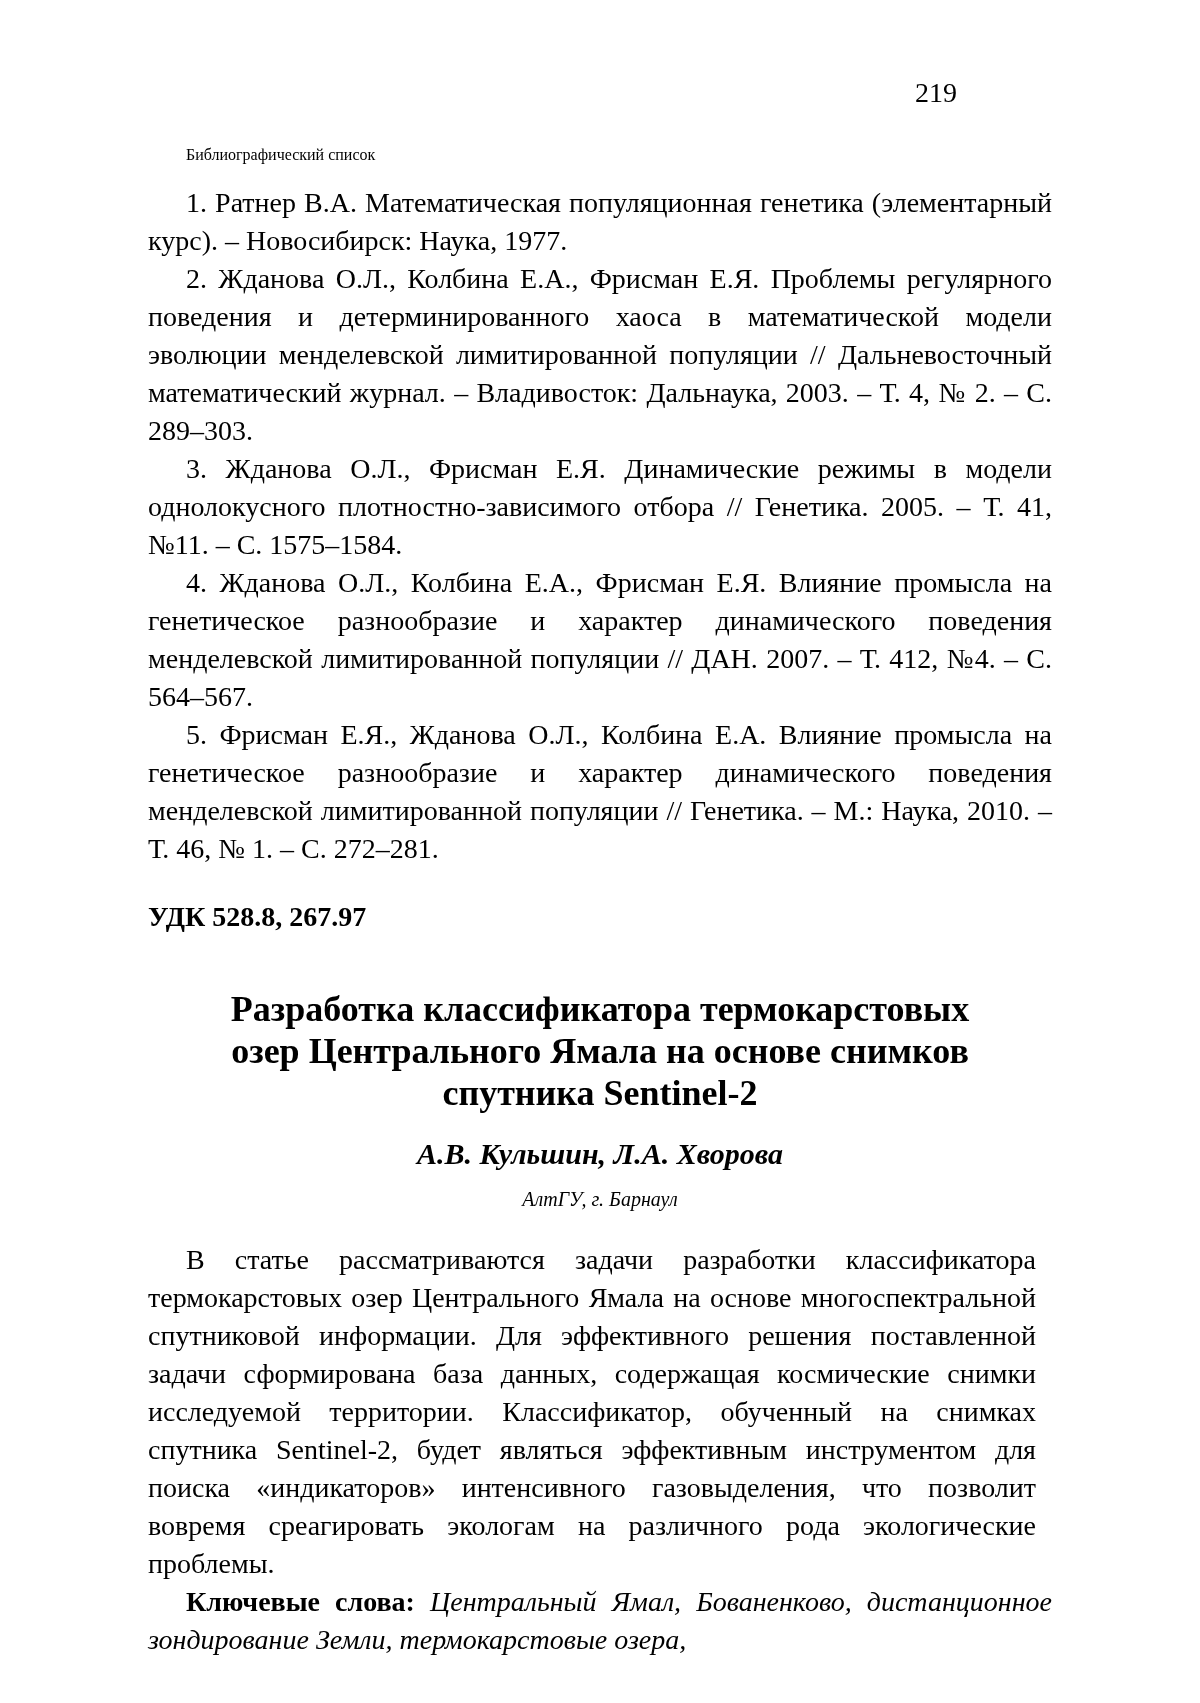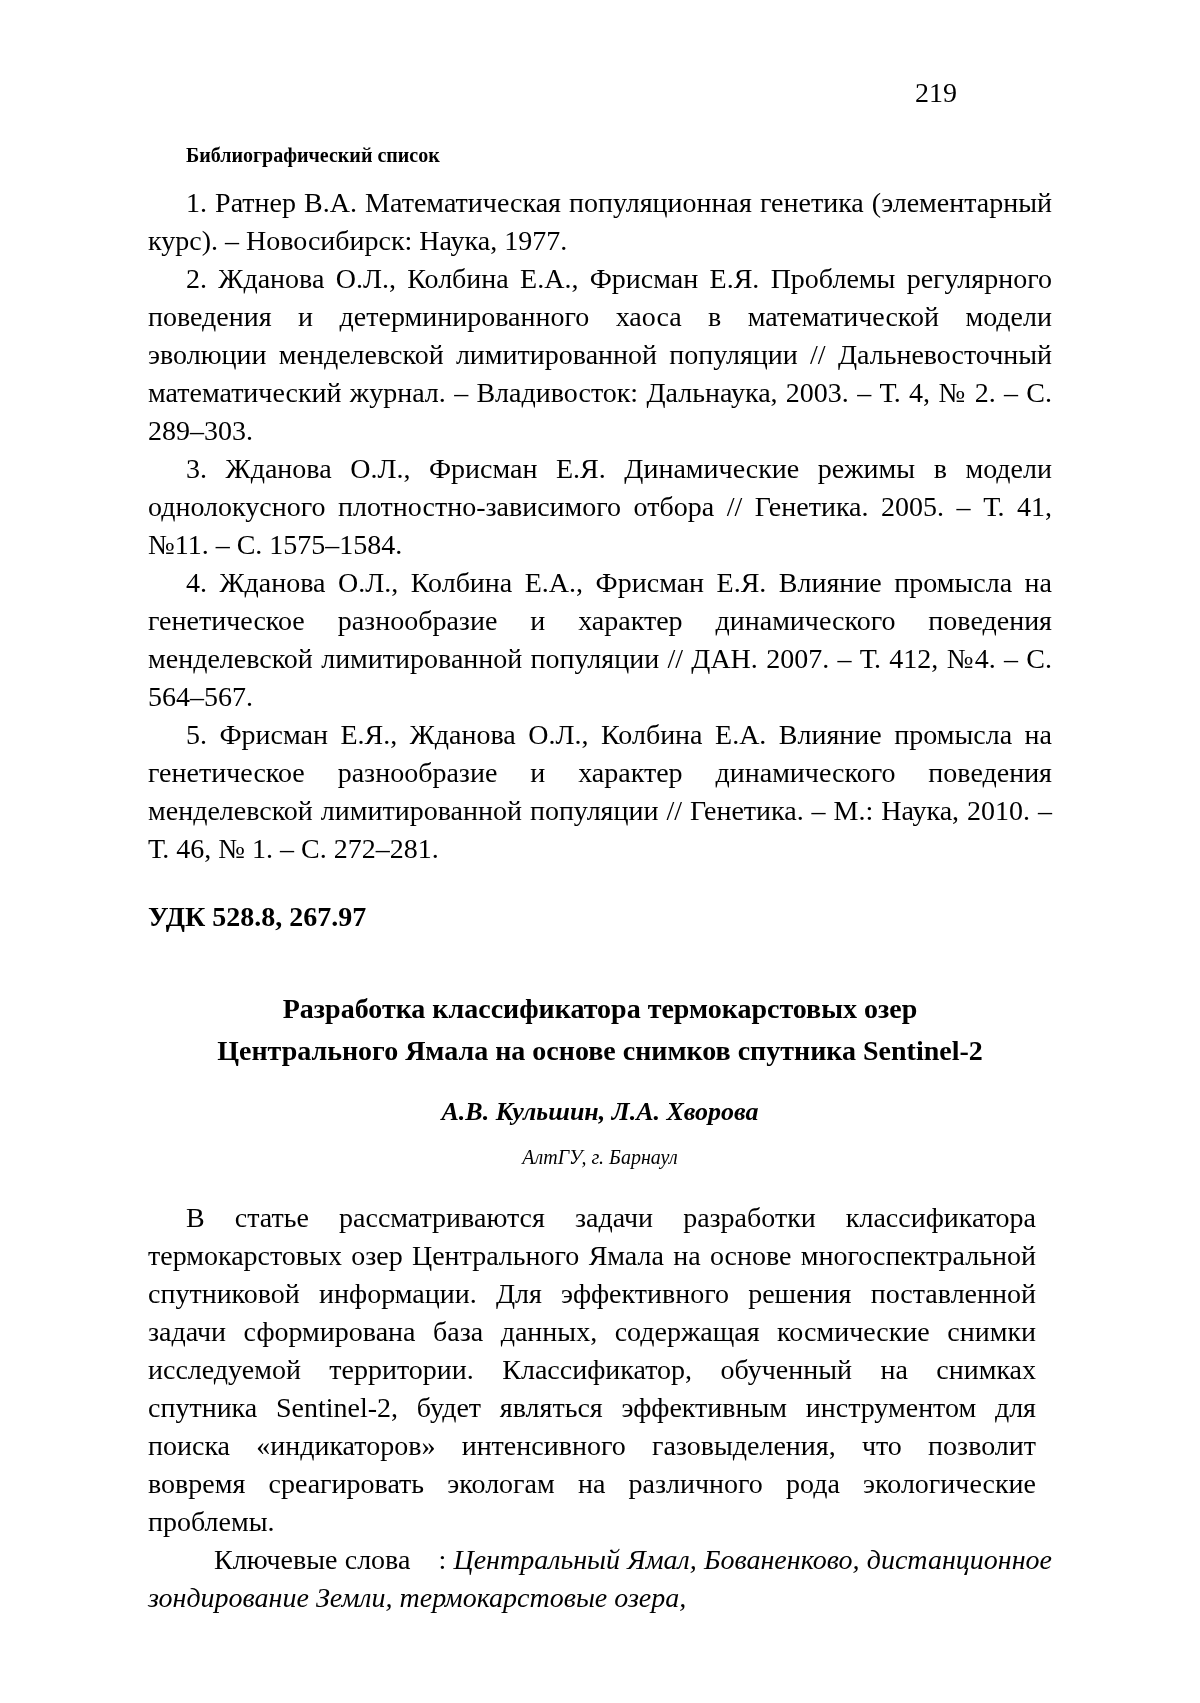--- a/index.html
+++ b/index.html
@@ -18,22 +18,22 @@
     padding: 78px 148px 8px 148px;
   }
   .page-number {
     text-align: right;
     padding-right: 95px;
     font-size: 28px;
     line-height: 30px;
     margin-bottom: 28px;
   }
   .bib-heading {
-    font-size: 20px;
-    font-weight: bold;
+    font-size: 16px;
+    font-weight: normal;
     margin: 0 0 10px 0;
     text-indent: 38px;
     line-height: 38px;
   }
   .ref {
     margin: 0;
     font-size: 28px;
     line-height: 38px;
     text-align: justify;
     text-indent: 38px;
@@ -41,28 +41,28 @@
   .udc {
     margin: 30px 0 0 0;
     font-size: 28px;
     line-height: 38px;
     font-weight: bold;
   }
   .title {
     margin: 52px auto 0 auto;
     max-width: 800px;
     text-align: center;
-    font-size: 28px;
+    font-size: 36px;
     line-height: 42px;
     font-weight: bold;
   }
   .authors {
     margin: 22px 0 0 0;
     text-align: center;
-    font-size: 26px;
+    font-size: 30px;
     line-height: 36px;
     font-weight: bold;
     font-style: italic;
   }
   .affiliation {
     margin: 9px;
     text-align: center;
     font-size: 20px;
     line-height: 36px;
     font-style: italic;
@@ -75,23 +75,22 @@
     text-indent: 38px;
   }
   .keywords {
     margin: 0;
     font-size: 28px;
     line-height: 38px;
     text-align: justify;
     text-indent: 38px;
   }
   .keywords .kw-label {
-    font-weight: normal;
+    font-weight: bold;
     font-style: normal;
-    margin-left: 28px;
   }
   .keywords .kw-text {
     font-style: italic;
   }
 </style>
 </head>
 <body>
 
 <div class="page">
 

